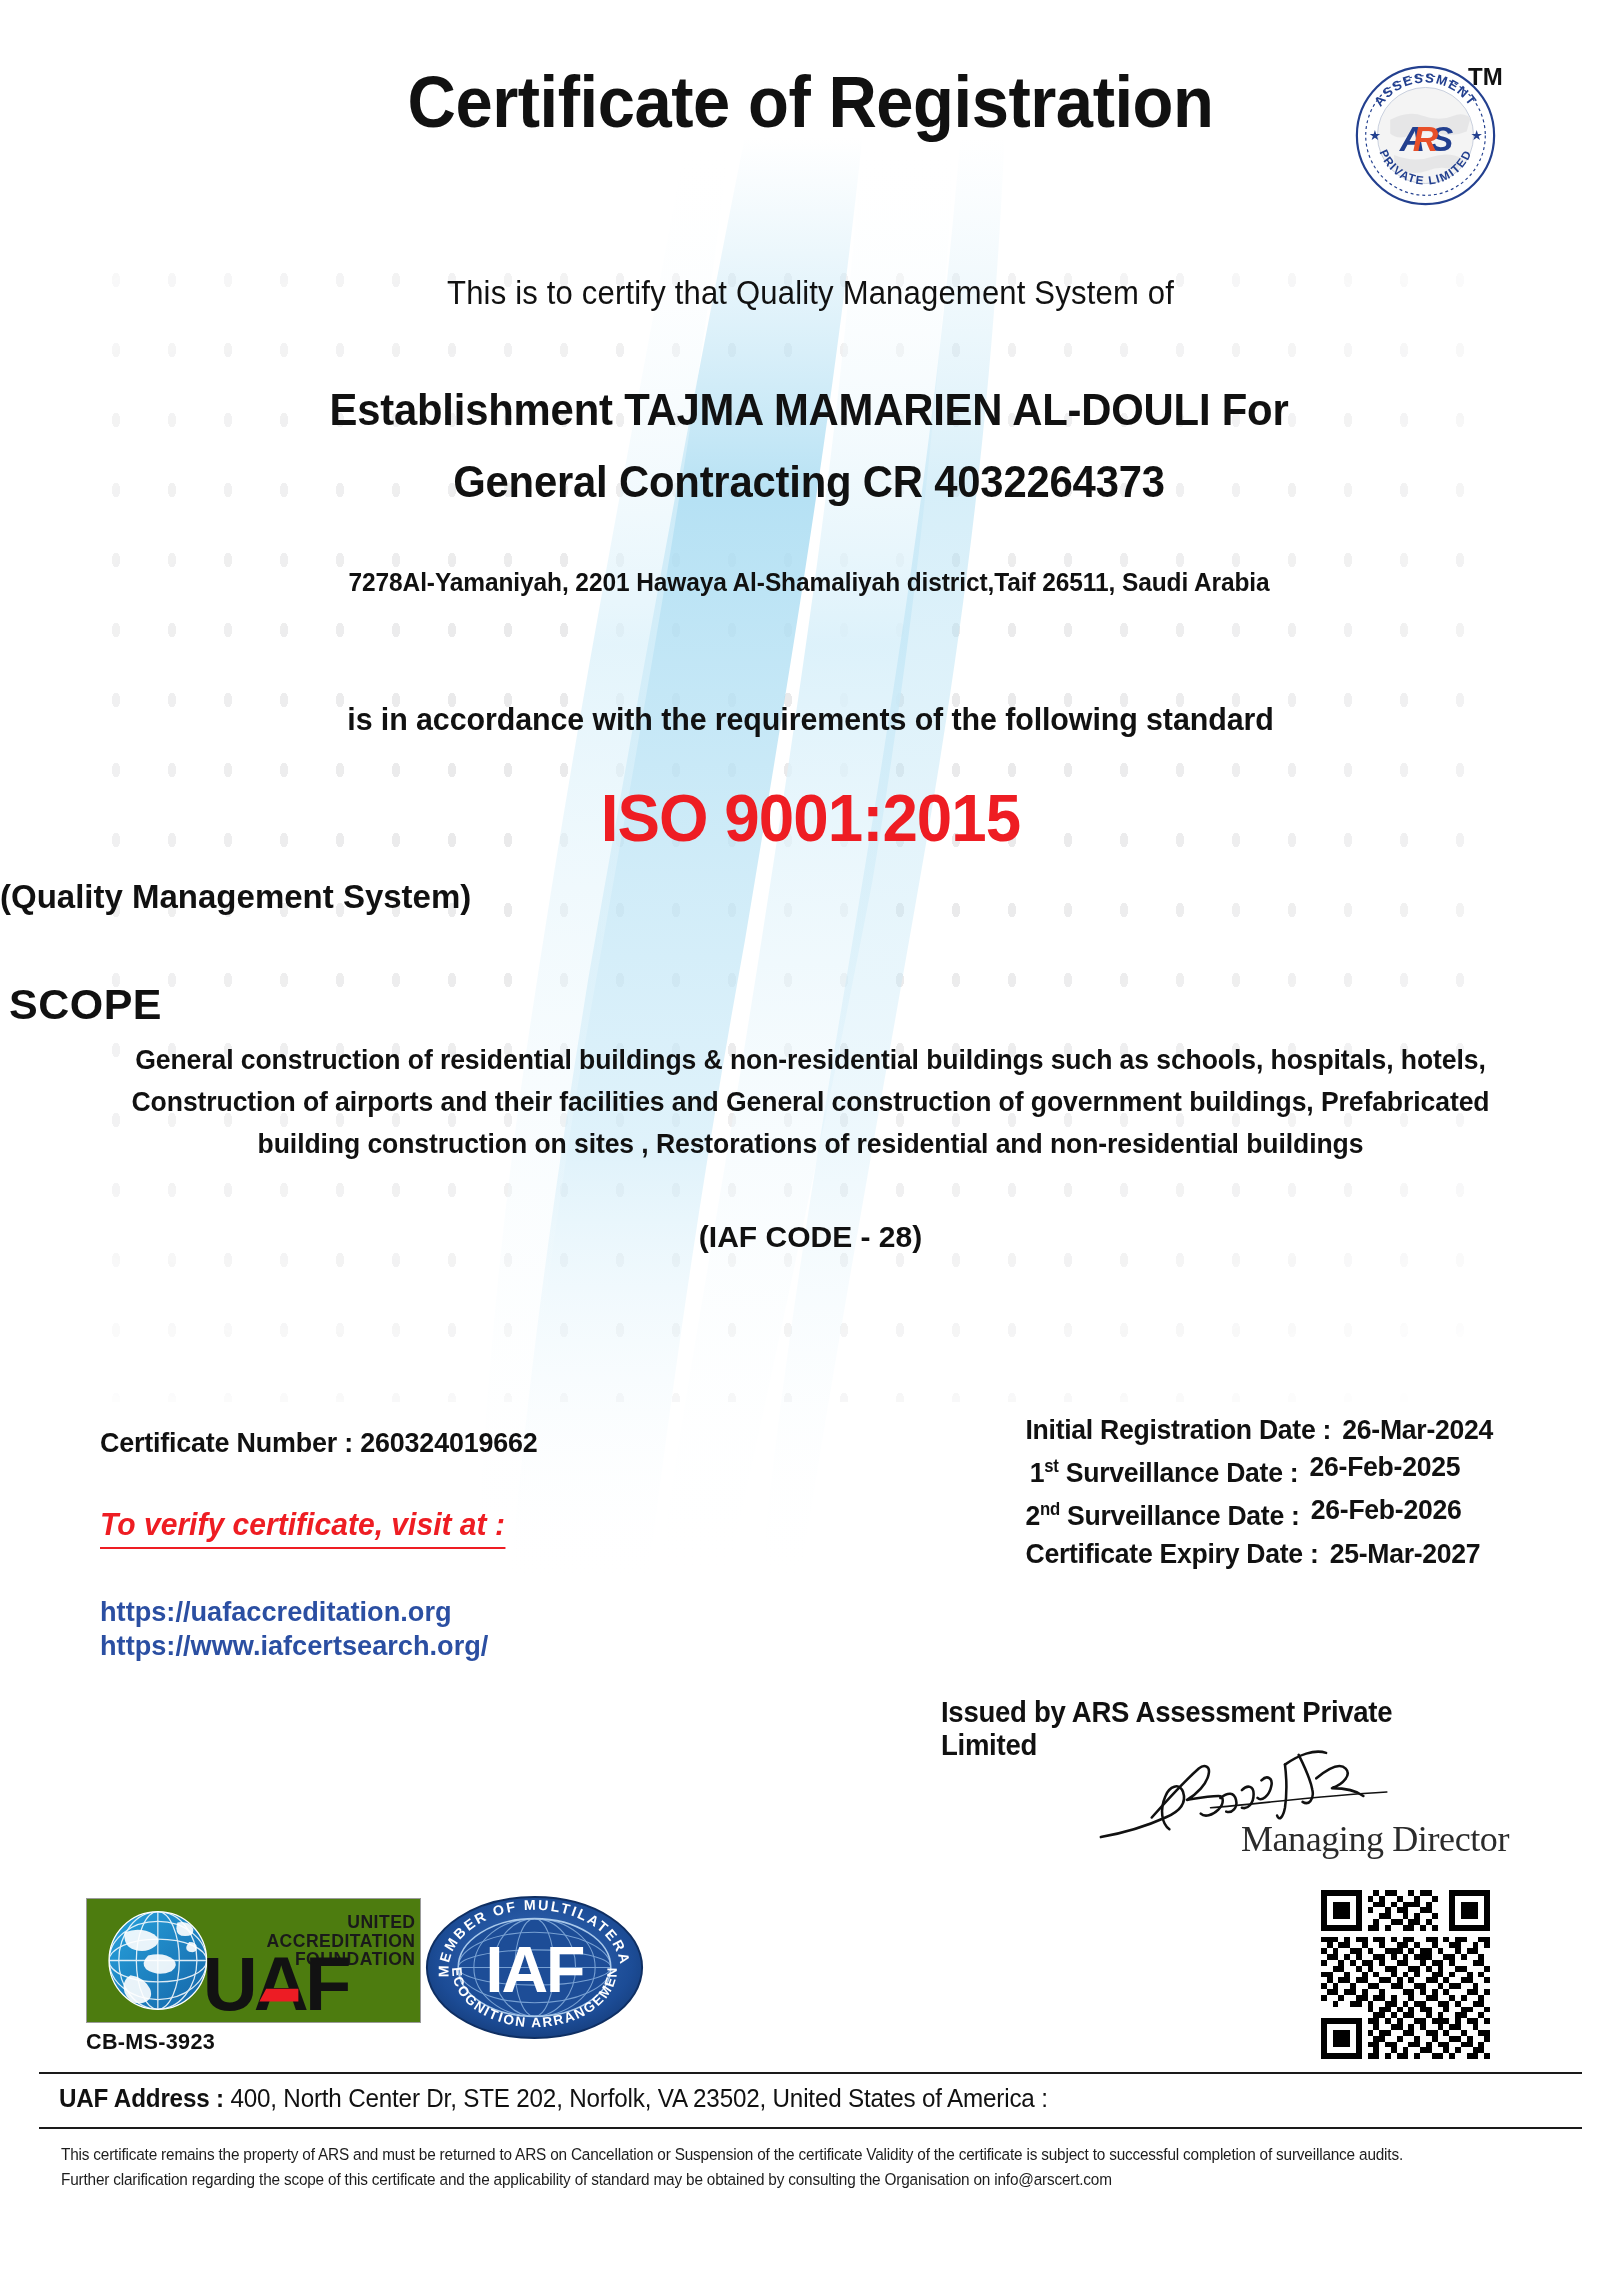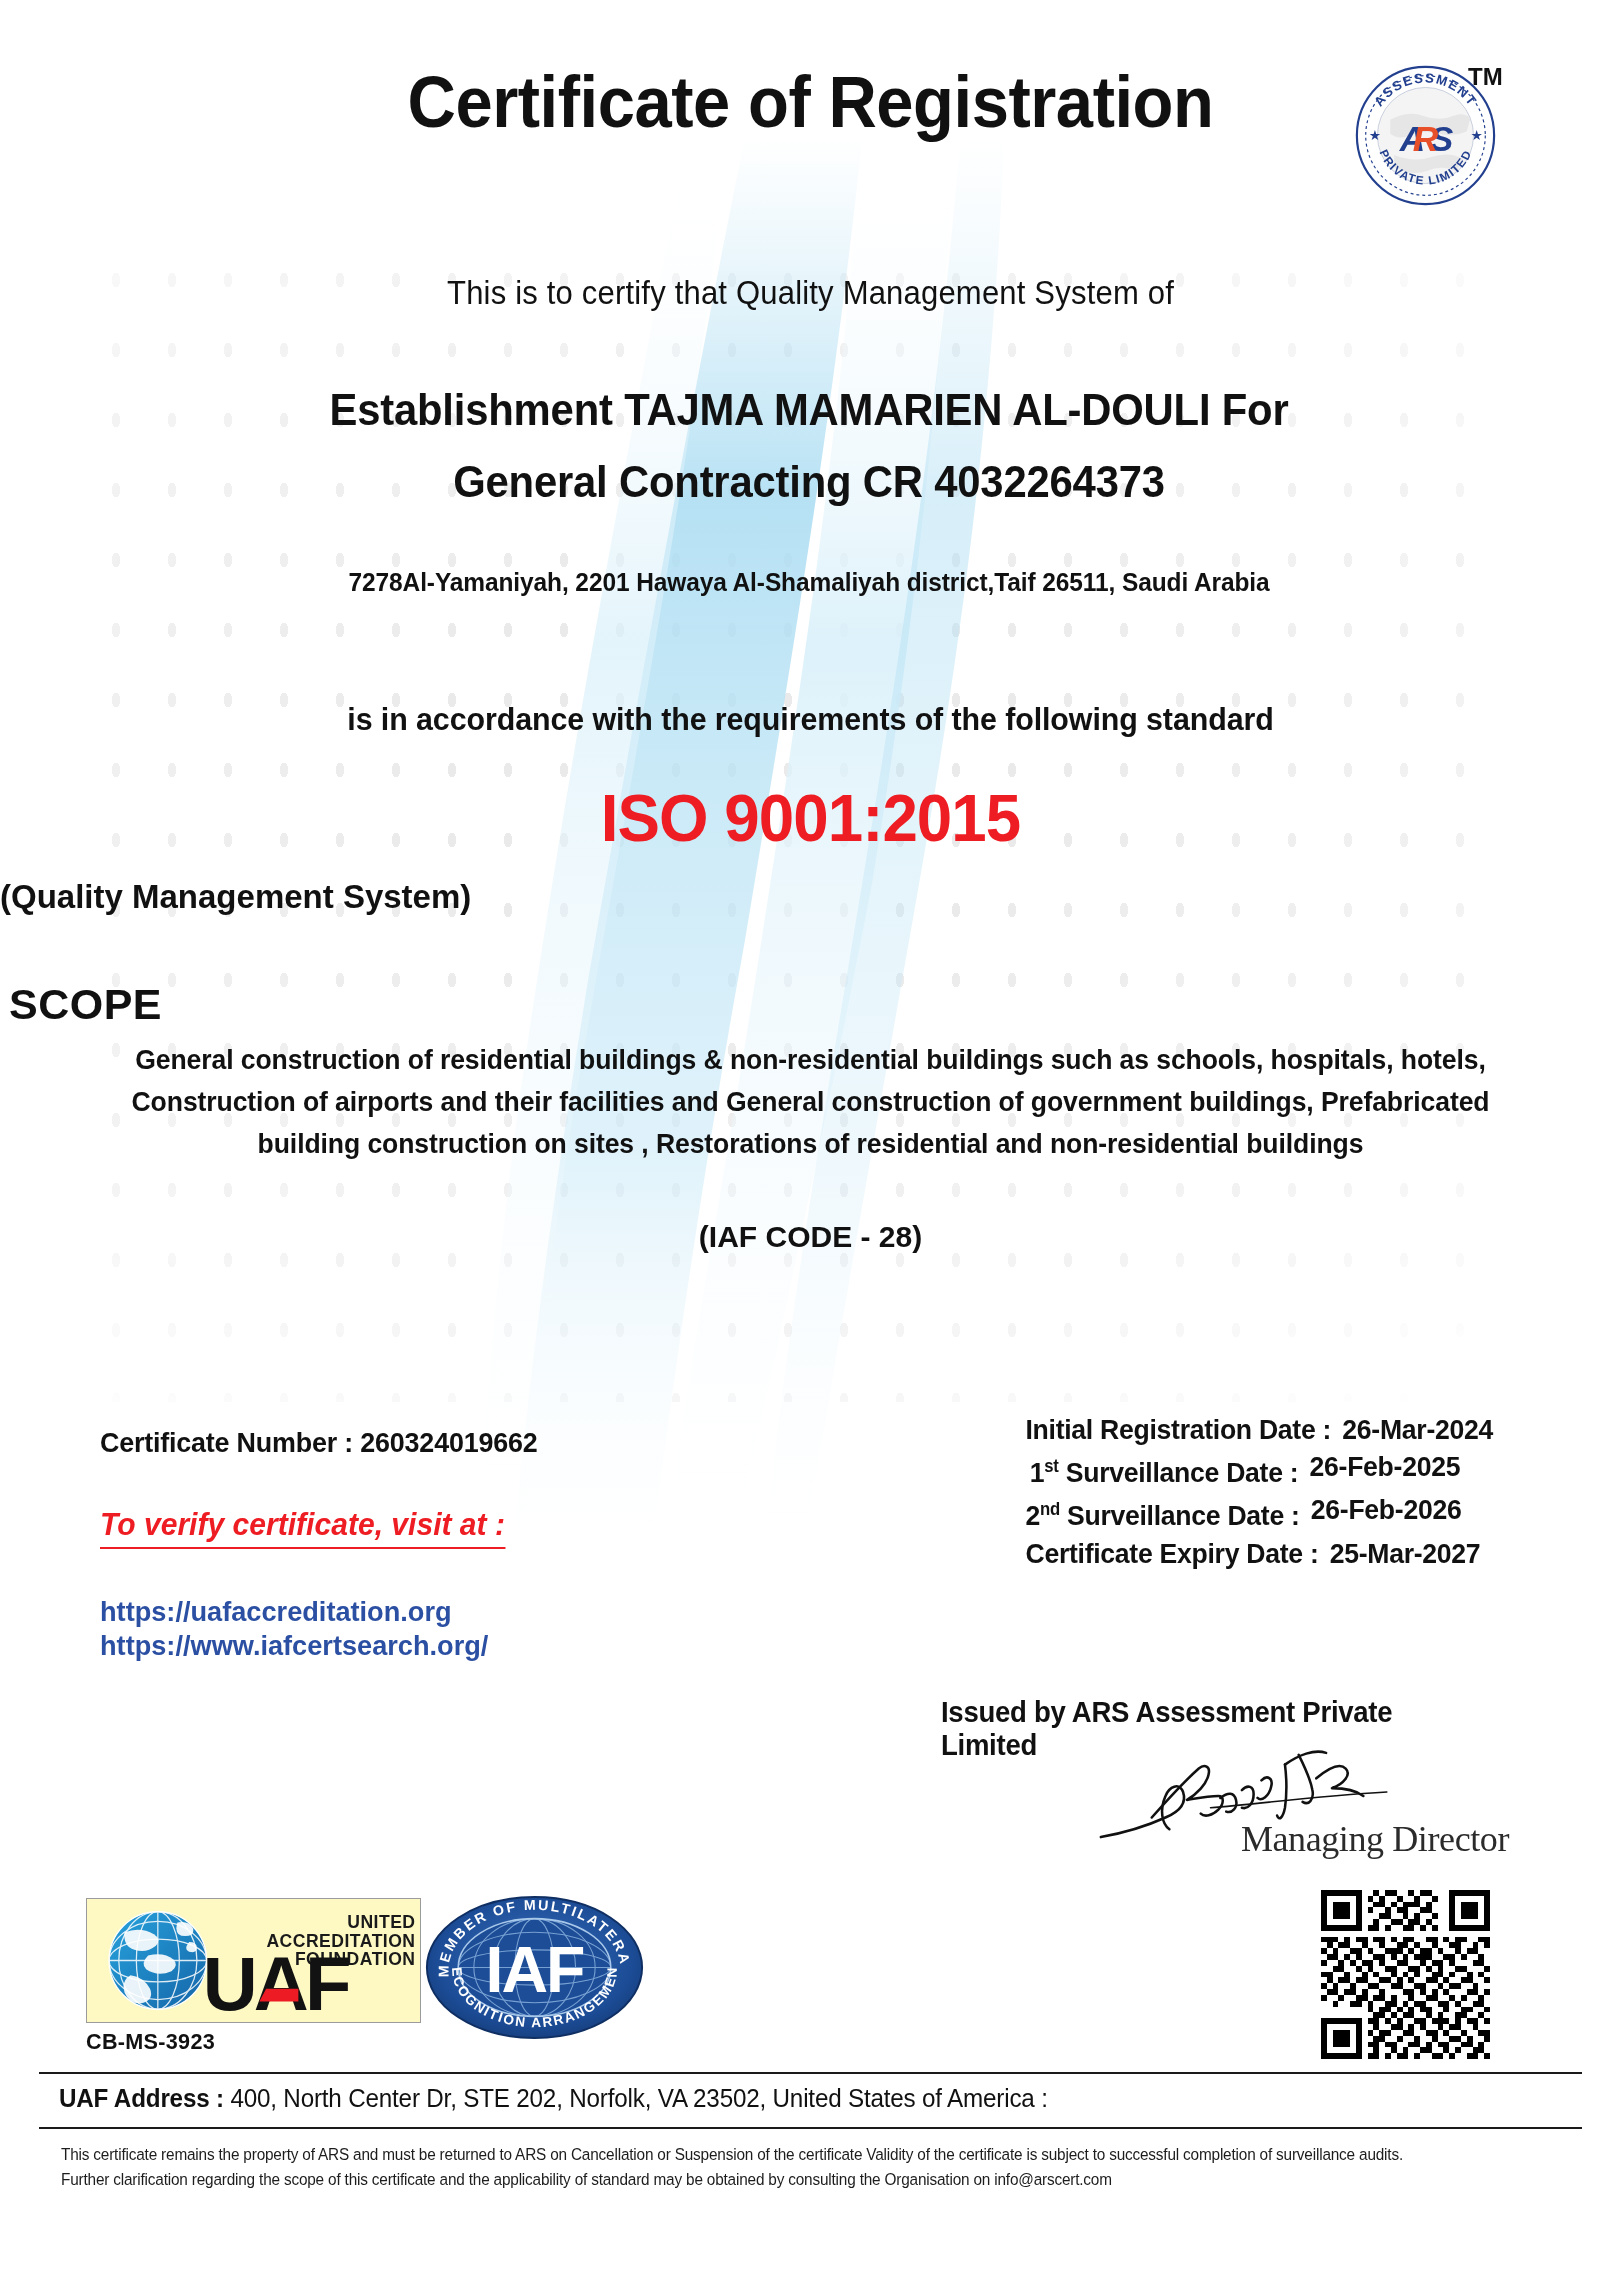--- a/index.html
+++ b/index.html
@@ -115,21 +115,21 @@
     font-size:29px;font-weight:bold;letter-spacing:-0.3px;
     transform:scaleX(.95);transform-origin:0 50%;
   }
   .signature{position:absolute;left:1093px;top:1735px;width:333px;height:118px;}
   .sign-title{
     position:absolute;left:941px;top:1818px;width:568px;text-align:right;
     font-size:36px;color:#2b2b2b;letter-spacing:-0.4px;font-family:Liberation Serif, serif;
   }
 
   
-  .uaf-box{position:absolute;left:86px;top:1898px;width:333px;height:123px;border:1px solid #9b9b9b;background:#fef9c3;}
+  .uaf-box{position:absolute;left:86px;top:1898px;width:333px;height:123px;border:1px solid #9b9b9b;background:#4d7c0f;}
   .uaf-code{position:absolute;left:86px;top:2029px;width:333px;font-size:21.6px;font-weight:bold;letter-spacing:0.3px;}
   .iaf-logo{position:absolute;left:423px;top:1894px;width:223px;height:147px;}
   .qr{position:absolute;left:1321px;top:1890px;width:169px;height:169px;}
 
   
   .uaf-address{
     position:absolute;left:59px;top:2084px;width:1490px;
     font-size:25.5px;letter-spacing:-0.2px;
     transform:scaleX(.95);transform-origin:0 50%;
   }

